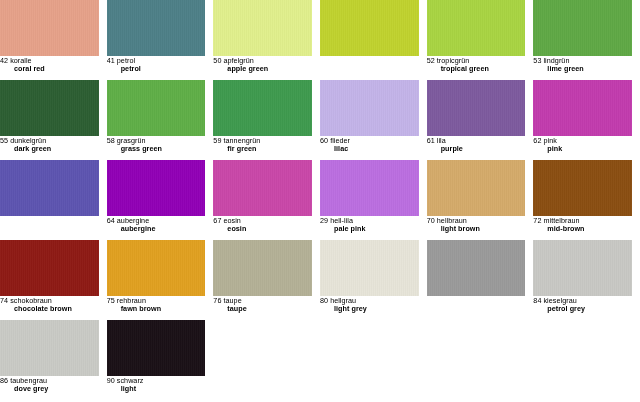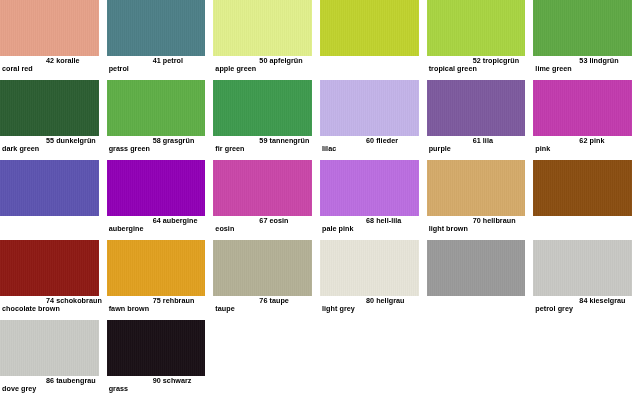--- a/index.html
+++ b/index.html
@@ -66,35 +66,34 @@
     left: 0px;
     top: 57px;
     right: 8px;
     line-height: 1.06;
     user-select: none;
   }
 
   .name-de {
     display: block;
     font-size: 7.2px;
-    font-weight: bold;
+    font-weight: normal;
     color: #000000;
     letter-spacing: 0.05px;
     white-space: nowrap;
-    margin-left: 46px;
   }
 
   .name-en {
     display: block;
     font-size: 7.2px;
     font-weight: bold;
     color: #000000;
     letter-spacing: 0.05px;
     white-space: nowrap;
-    padding-left: 2px;
+    padding-left: 14px;
     margin-top: 0.5px;
   }
 </style>
 </head>
 <body>
 
 <div id="chart">
     <div class="cell">
       <div class="swatch" style="background-color: rgb(229, 161, 137);"></div>
       <div class="labels">
@@ -188,33 +187,37 @@
     <div class="cell">
       <div class="swatch" style="background-color: rgb(201, 71, 168);"></div>
       <div class="labels">
         <span class="name-de">67 eosin</span>
         <span class="name-en">eosin</span>
       </div>
     </div>
     <div class="cell">
       <div class="swatch" style="background-color: rgb(187, 110, 224);"></div>
       <div class="labels">
-        <span class="name-de">68 hell-lila</span>
+        <span class="name-de">29 hell-lila</span>
         <span class="name-en">pale pink</span>
       </div>
     </div>
     <div class="cell">
       <div class="swatch" style="background-color: rgb(212, 170, 106);"></div>
       <div class="labels">
         <span class="name-de">70 hellbraun</span>
         <span class="name-en">light brown</span>
       </div>
     </div>
     <div class="cell">
       <div class="swatch" style="background-color: rgb(138, 78, 17);"></div>
+      <div class="labels">
+        <span class="name-de">72 mittelbraun</span>
+        <span class="name-en">mid-brown</span>
+      </div>
     </div>
     <div class="cell">
       <div class="swatch" style="background-color: rgb(142, 26, 20);"></div>
       <div class="labels">
         <span class="name-de">74 schokobraun</span>
         <span class="name-en">chocolate brown</span>
       </div>
     </div>
     <div class="cell">
       <div class="swatch" style="background-color: rgb(224, 160, 32);"></div>
@@ -251,19 +254,19 @@
       <div class="swatch" style="background-color: rgb(201, 202, 197);"></div>
       <div class="labels">
         <span class="name-de">86 taubengrau</span>
         <span class="name-en">dove grey</span>
       </div>
     </div>
     <div class="cell">
       <div class="swatch" style="background-color: rgb(26, 16, 22);"></div>
       <div class="labels">
         <span class="name-de">90 schwarz</span>
-        <span class="name-en">grass</span>
+        <span class="name-en">light</span>
       </div>
     </div>
     <div class="cell empty"></div>
     <div class="cell empty"></div>
     <div class="cell empty"></div>
   </div>
 
 </body></html>

